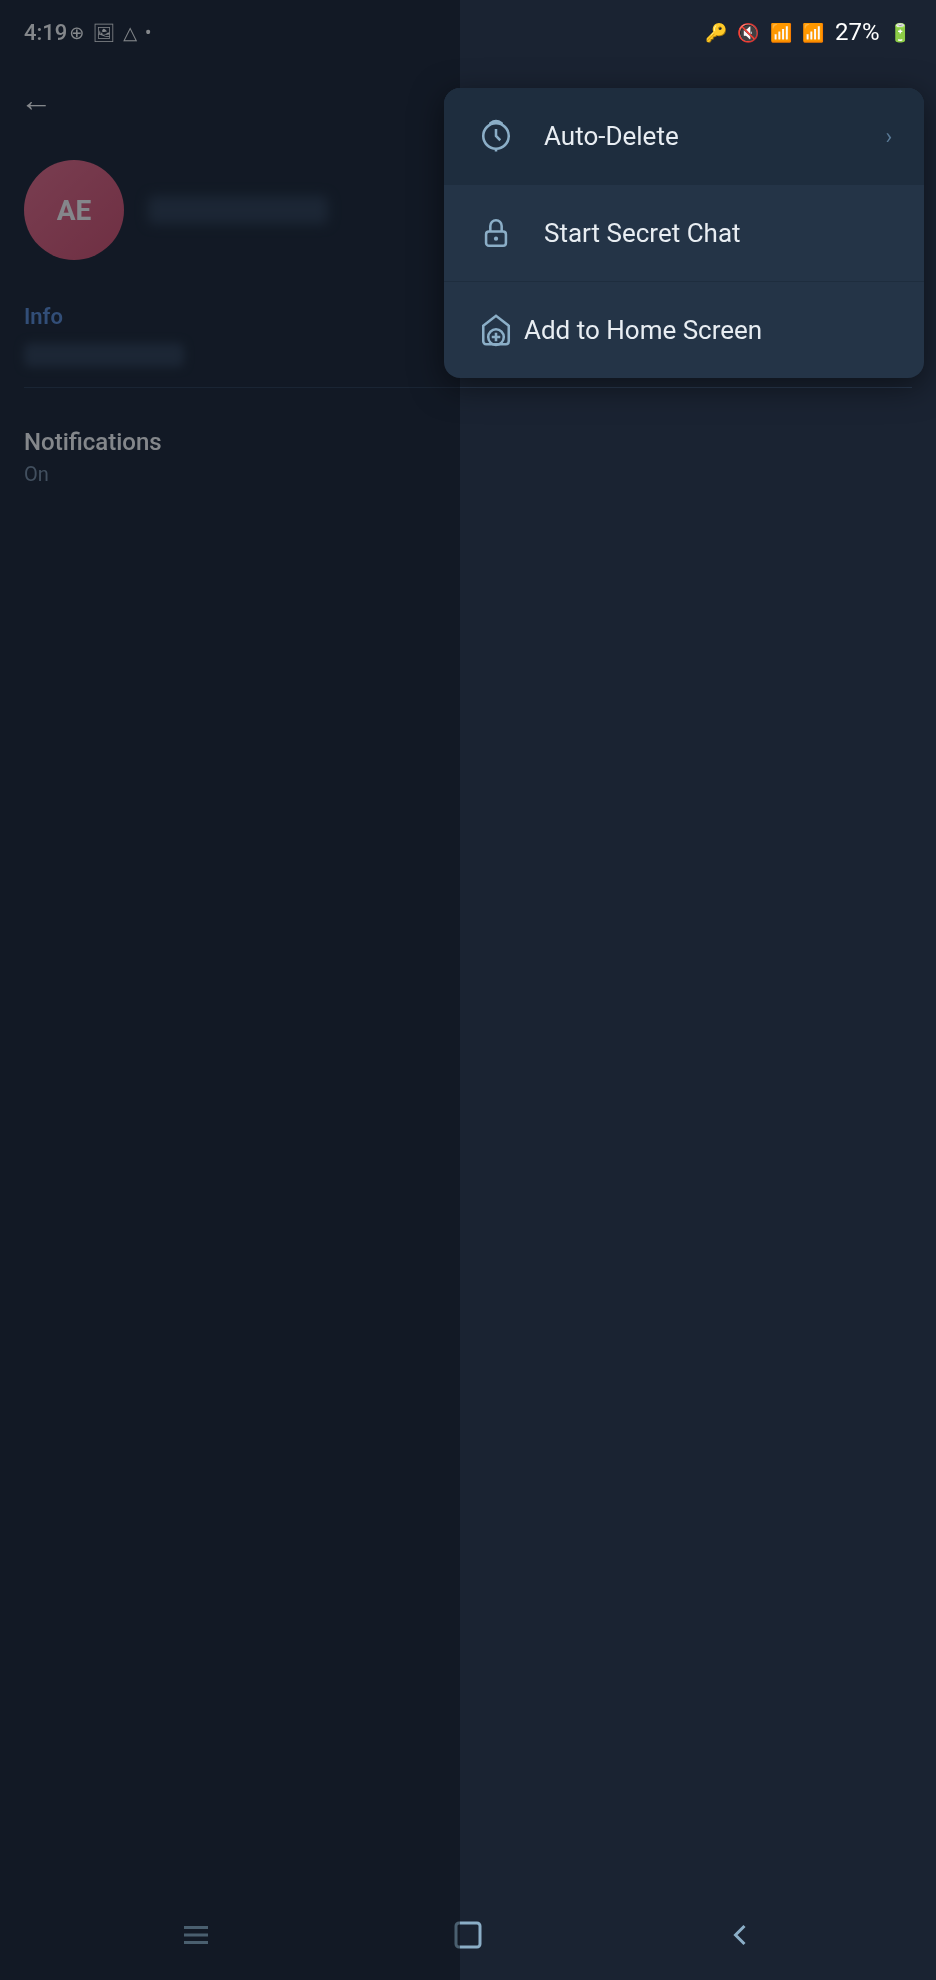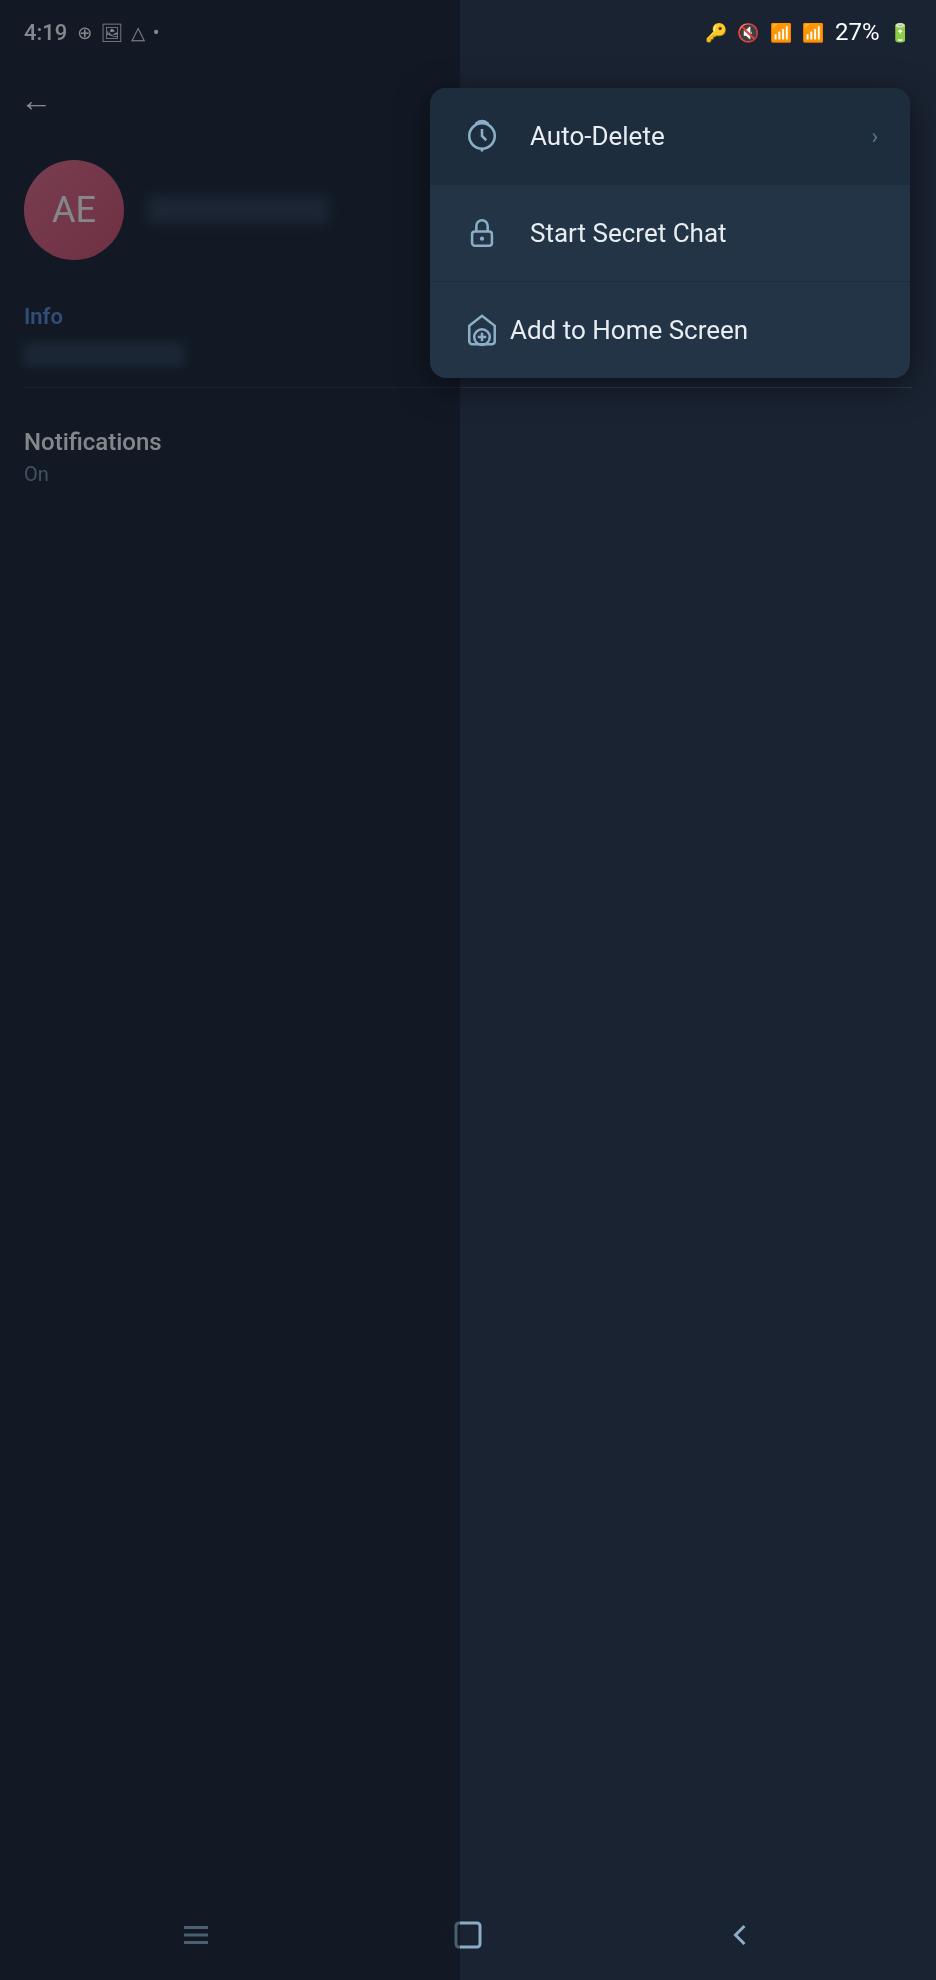--- a/index.html
+++ b/index.html
@@ -23,21 +23,21 @@
       padding: 12px 24px 8px 24px;
       height: 60px;
     }
 
     .status-left {
       font-size: 22px;
       font-weight: 500;
       color: #ffffff;
       display: flex;
       align-items: center;
-      gap: 10px;
+      gap: 2px;
     }
 
     .status-icons-left {
       display: flex;
       align-items: center;
       gap: 8px;
       font-size: 18px;
     }
 
     .status-right {
@@ -76,22 +76,22 @@
     }
 
     .avatar {
       width: 100px;
       height: 100px;
       border-radius: 50%;
       background: linear-gradient(135deg, #e96c8a, #d44f6e);
       display: flex;
       align-items: center;
       justify-content: center;
-      font-size: 36px;
-      font-weight: 400;
+      font-size: 28px;
+      font-weight: 700;
       color: #ffffff;
       flex-shrink: 0;
     }
 
     .profile-name {
       height: 28px;
       width: 180px;
       background: #2e3d52;
       border-radius: 6px;
       filter: blur(6px);
@@ -138,21 +138,21 @@
 
     .notifications-value {
       font-size: 20px;
       color: #7a8fa6;
     }
 
     
     .dropdown-overlay {
       position: absolute;
       top: 88px;
-      right: 26px;
+      right: 12px;
       width: 480px;
       background: #243447;
       border-radius: 16px;
       overflow: hidden;
       box-shadow: 0 8px 32px rgba(0,0,0,0.5);
       z-index: 100;
     }
 
     .menu-item {
       display: flex;

